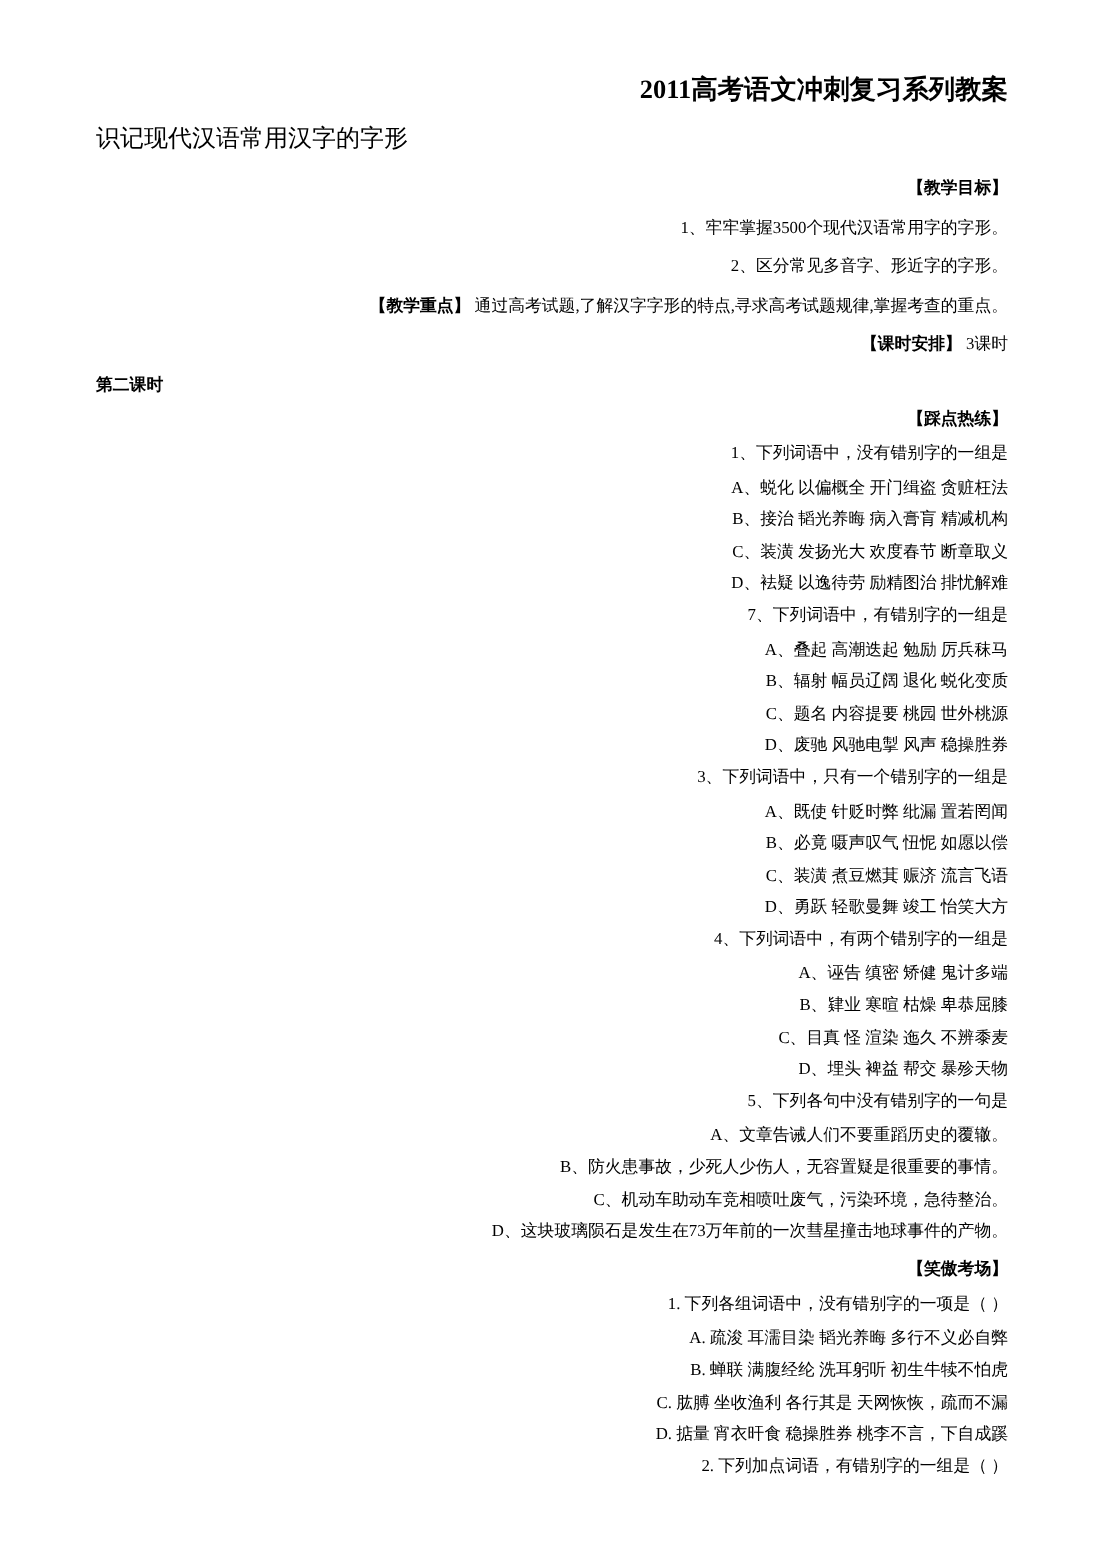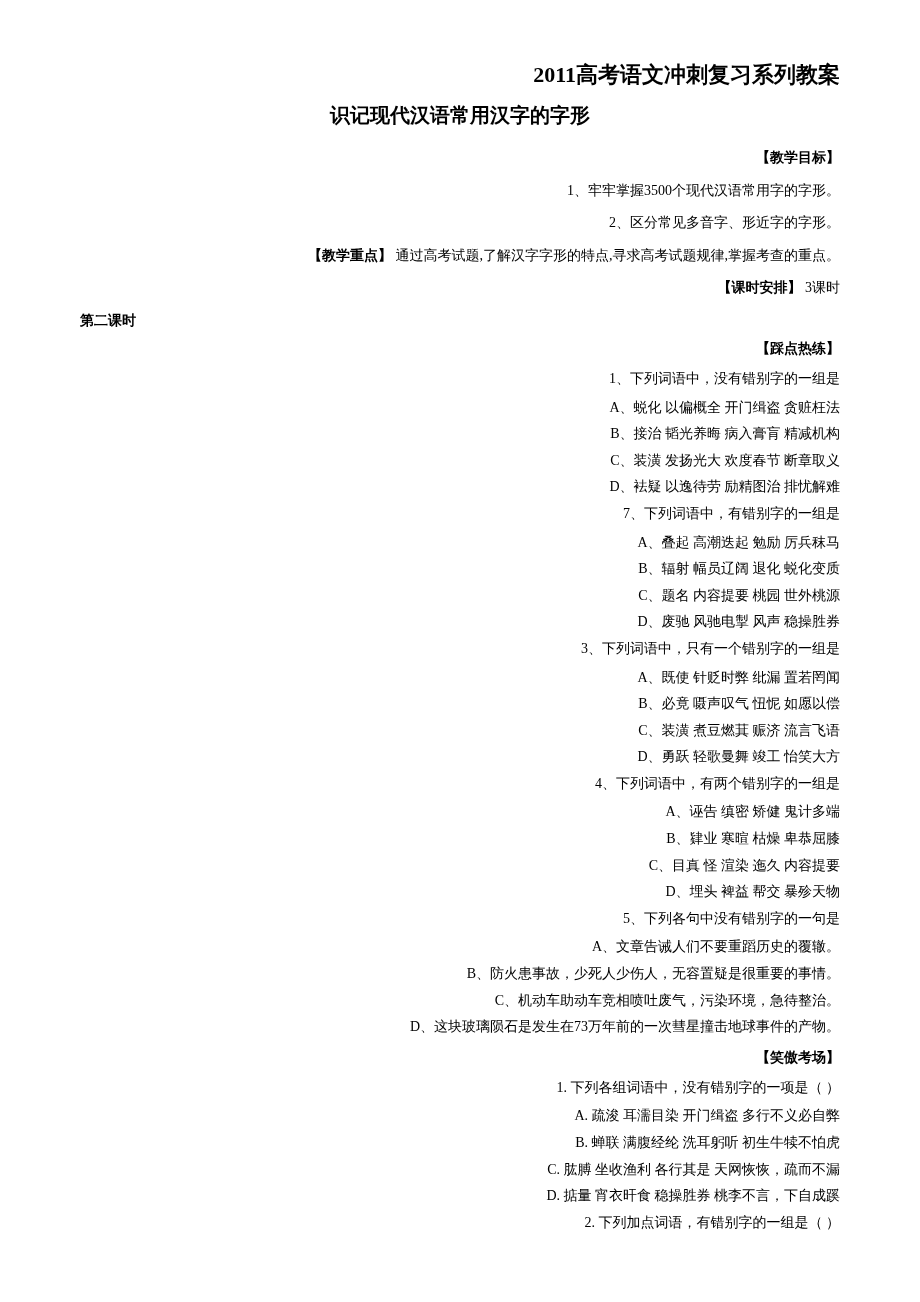--- a/index.html
+++ b/index.html
@@ -16,23 +16,23 @@
       padding: 60px 80px;
       width: 920px;
       min-height: 1302px;
     }
     .main-title {
       font-size: 22px;
       font-weight: bold;
       margin-bottom: 12px;
     }
     .sub-title {
-      text-align: center;
+      text-align: left;
       font-size: 20px;
-      font-weight: bold;
+      font-weight: normal;
       margin-bottom: 16px;
     }
     .section {
       margin-bottom: 6px;
       line-height: 1.9;
     }
     .section-title {
       font-weight: bold;
     }
     .indent2 {
@@ -96,30 +96,30 @@
 
 <div class="question">3、下列词语中，只有一个错别字的一组是</div>
 <div class="option">A、既使  针贬时弊     纰漏     置若罔闻</div>
 <div class="option">B、必竟  嗫声叹气     忸怩     如愿以偿</div>
 <div class="option">C、装潢  煮豆燃萁     赈济     流言飞语</div>
 <div class="option">D、勇跃  轻歌曼舞     竣工     怡笑大方</div>
 
 <div class="question">4、下列词语中，有两个错别字的一组是</div>
 <div class="option">A、诬告  缜密     矫健     鬼计多端</div>
 <div class="option">B、肄业  寒暄     枯燥     卑恭屈膝</div>
-<div class="option">C、目真  怪  渲染     迤久     内容提要</div>
+<div class="option">C、目真  怪  渲染     迤久     不辨黍麦</div>
 <div class="option">D、埋头  裨益     帮交     暴殄天物</div>
 
 <div class="question">5、下列各句中没有错别字的一句是</div>
 <div class="option">A、文章告诫人们不要重蹈历史的覆辙。</div>
 <div class="option">B、防火患事故，少死人少伤人，无容置疑是很重要的事情。</div>
 <div class="option">C、机动车助动车竞相喷吐废气，污染环境，急待整治。</div>
 <div class="option">D、这块玻璃陨石是发生在73万年前的一次彗星撞击地球事件的产物。</div>
 
 <div class="block-title">【笑傲考场】</div>
 
 <div class="question">1. 下列各组词语中，没有错别字的一项是（  ）</div>
-<div class="option">A. 疏浚   耳濡目染   开门缉盗   多行不义必自弊</div>
+<div class="option">A. 疏浚   耳濡目染   韬光养晦   多行不义必自弊</div>
 <div class="option">B. 蝉联   满腹经纶   洗耳躬听   初生牛犊不怕虎</div>
 <div class="option">C. 肱膊   坐收渔利   各行其是   天网恢恢，疏而不漏</div>
 <div class="option">D. 掂量   宵衣旰食   稳操胜券   桃李不言，下自成蹊</div>
 
 <div class="question">2. 下列加点词语，有错别字的一组是（  ）</div>
 
 </body></html>

